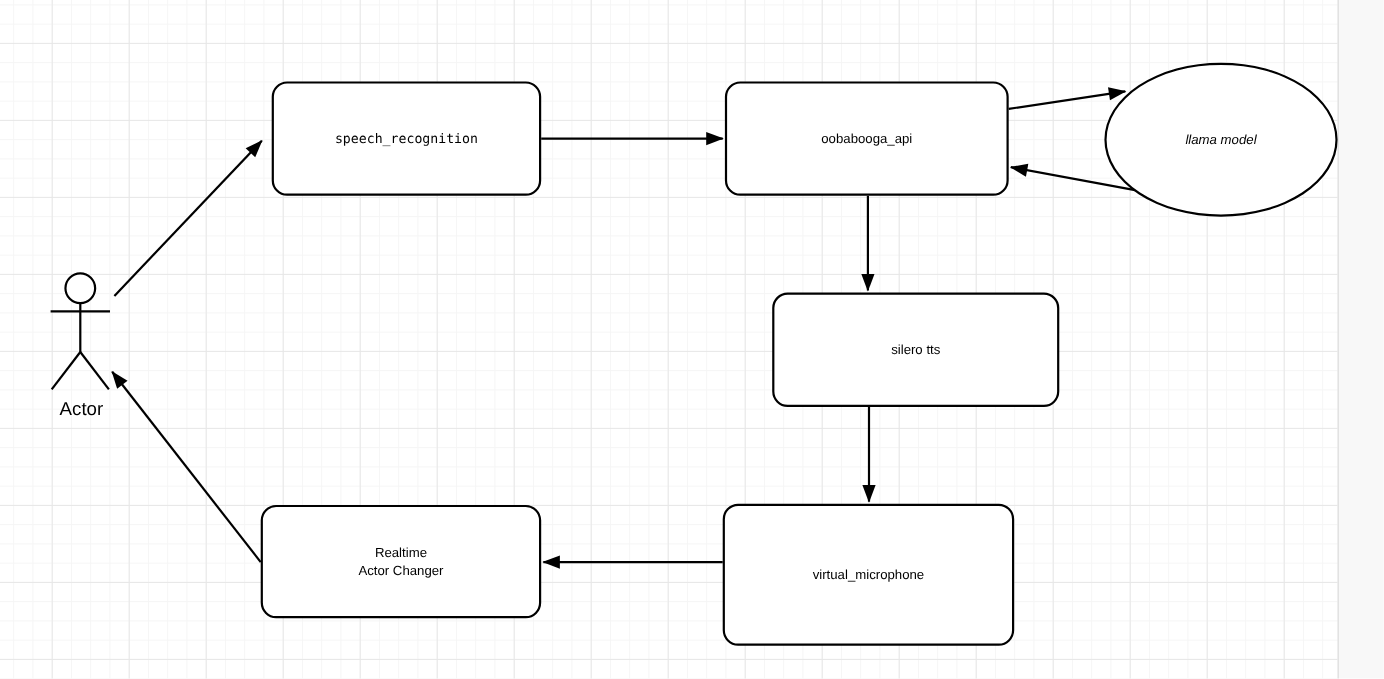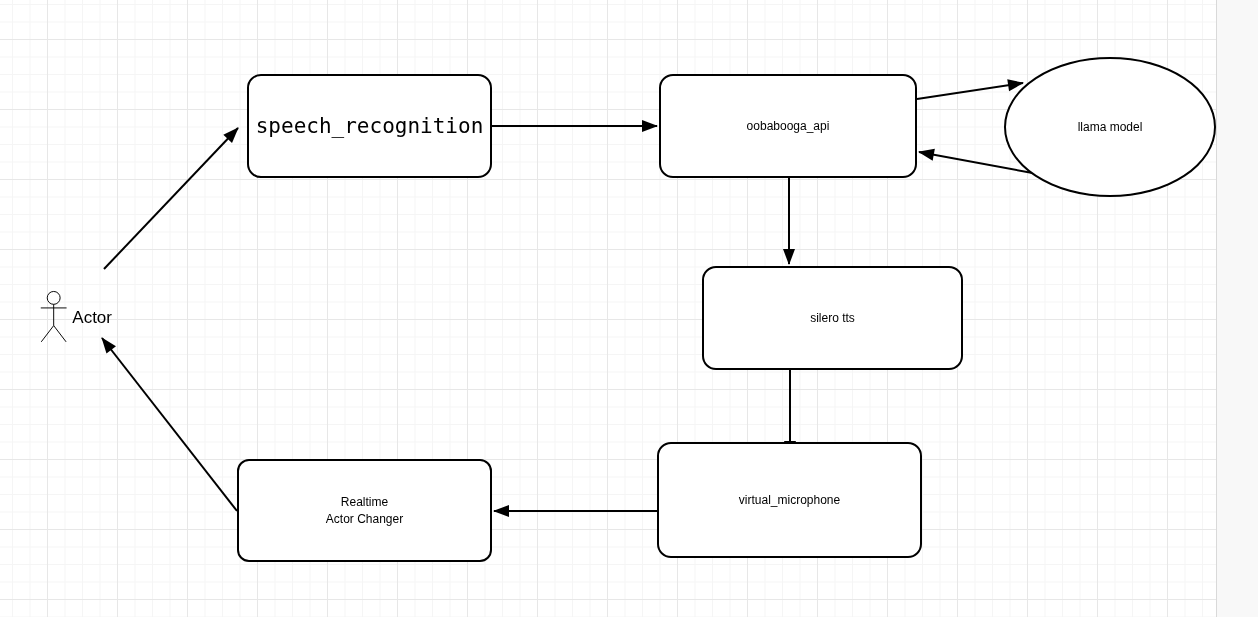--- a/index.html
+++ b/index.html
@@ -44,36 +44,36 @@
     display: flex;
     flex-direction: column;
     align-items: center;
     justify-content: center;
     text-align: center;
     font-size: 12px;
     line-height: 1.35;
     z-index: 2;
   }
   .node.rounded { border-radius: 14px; }
-  .node.ellipse { border-radius: 50%; }
-  .node.mono { font-family: "DejaVu Sans Mono", monospace; font-size: 21px; }
+  .node.ellipse { border-radius: 50%; font-style: italic; }
+  .node.mono { font-family: "DejaVu Sans Mono", monospace; font-size: 12px; }
 
   #node-speech-recognition   { left: 247px; top: 74px;  width: 245px; height: 104px; }
   #node-oobabooga-api        { left: 659px; top: 74px;  width: 258px; height: 104px; }
   #node-llama-model          { left: 1004px; top: 57px; width: 212px; height: 140px; }
   #node-silero-tts           { left: 661px; top: 266px; width: 261px; height: 104px; margin-left: 41px; }
-  #node-virtual-microphone   { left: 657px; top: 442px; width: 265px; height: 116px; }
-  #node-realtime-voice-changer { left: 237px; top: 459px; width: 255px; height: 103px; border-radius: 12px; }
+  #node-virtual-microphone   { left: 657px; top: 458px; width: 265px; height: 129px; }
+  #node-realtime-voice-changer { left: 237px; top: 459px; width: 255px; height: 103px; }
 
   .actor-wrap {
     position: absolute;
     left: 36px; top: 244px;
     width: 76px; height: 146px;
     display: flex;
-    flex-direction: row;
+    flex-direction: column;
     align-items: center;
     z-index: 2;
   }
   .actor-label {
     font-size: 17px;
     margin-top: 2px;
     text-align: center;
   }
 
   svg.edges {

